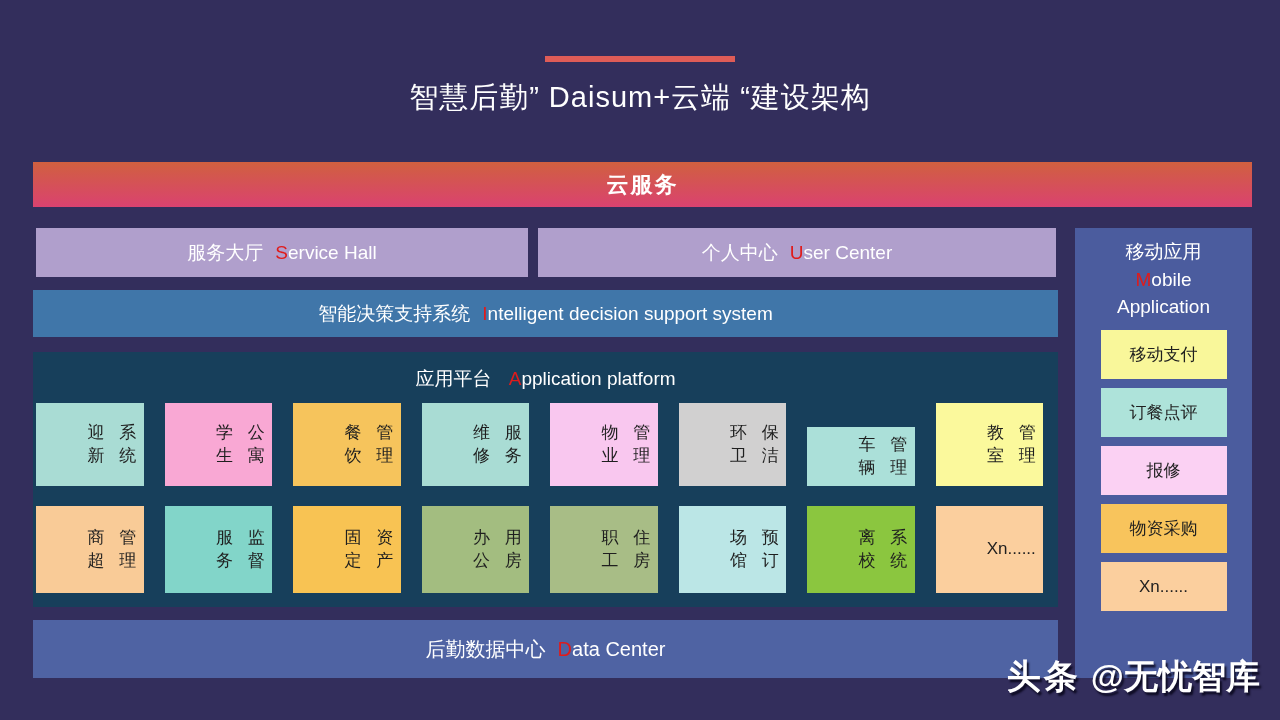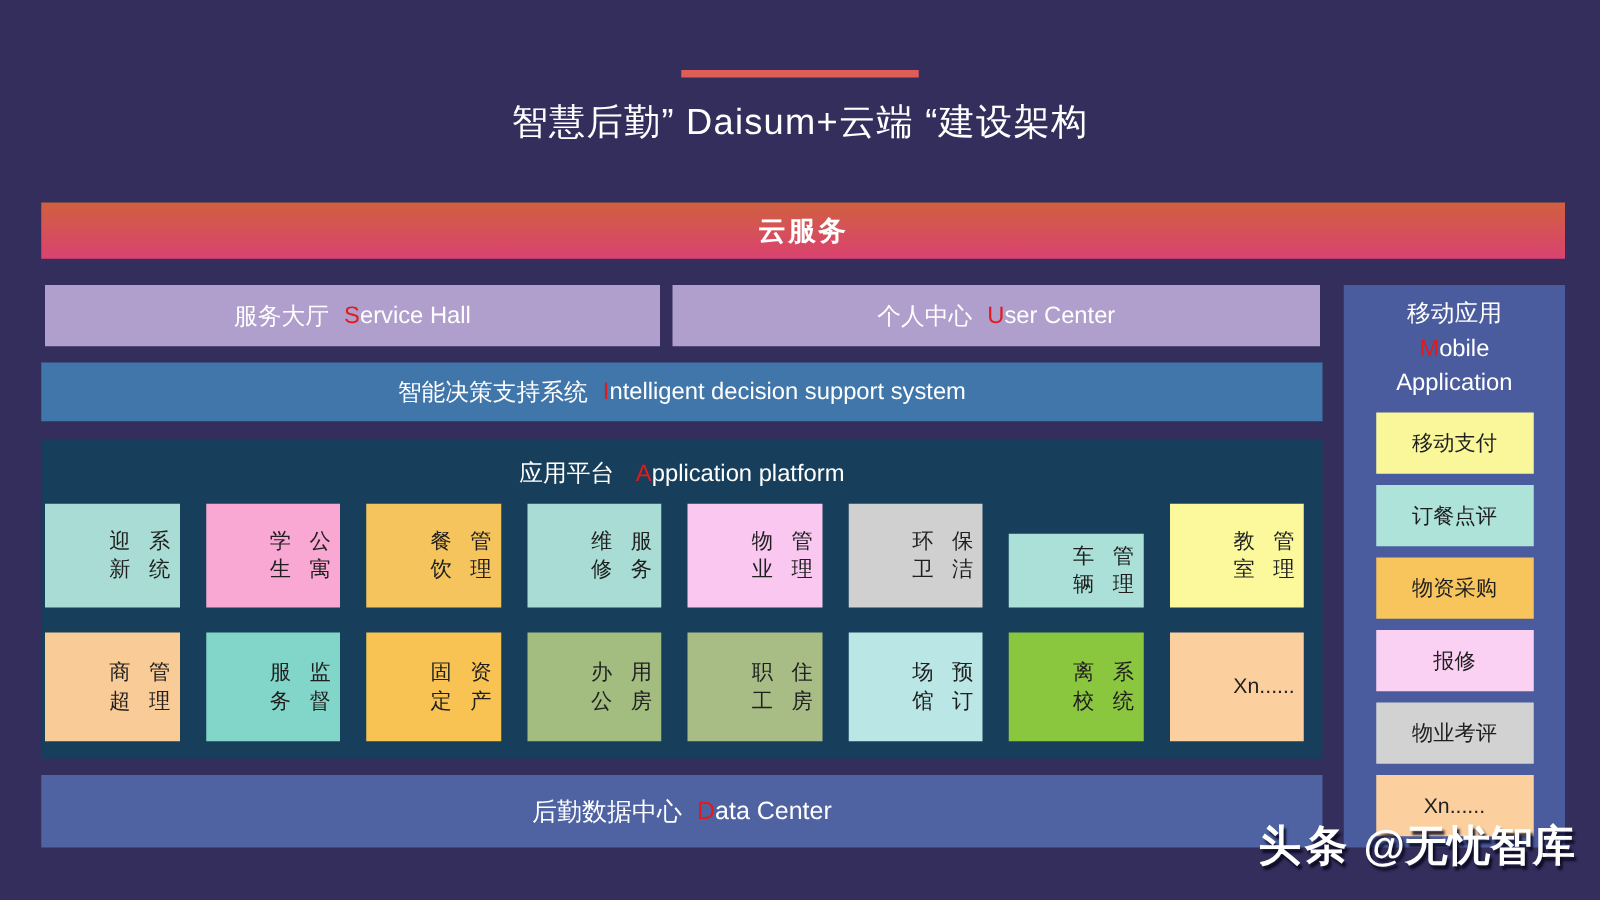--- a/index.html
+++ b/index.html
@@ -193,23 +193,22 @@
 
   <div class="sidebar">
     <div class="sidebar-header">
       <div>移动应用</div>
       <div><span class="red">M</span><span>obile</span></div>
       <div>Application</div>
     </div>
     <div class="sidebar-items">
       <div class="side-box" style="background: rgb(249, 247, 154);">移动支付</div>
       <div class="side-box" style="background: rgb(174, 227, 218);">订餐点评</div>
+      <div class="side-box" style="background: rgb(251, 209, 243);">报修</div>
       <div class="side-box" style="background: rgb(248, 196, 92);">物资采购</div>
-      <div class="side-box" style="background: rgb(251, 209, 243);">报修</div>
-      <div class="side-box" style="background: rgb(210, 210, 210);">物业考评</div>
       <div class="side-box" style="background: rgb(251, 207, 158);">Xn......</div>
     </div>
   </div>
 
   <div class="watermark">
     <span class="brand">头条</span><span>@无忧智库</span>
   </div>
 
 </div>
 

